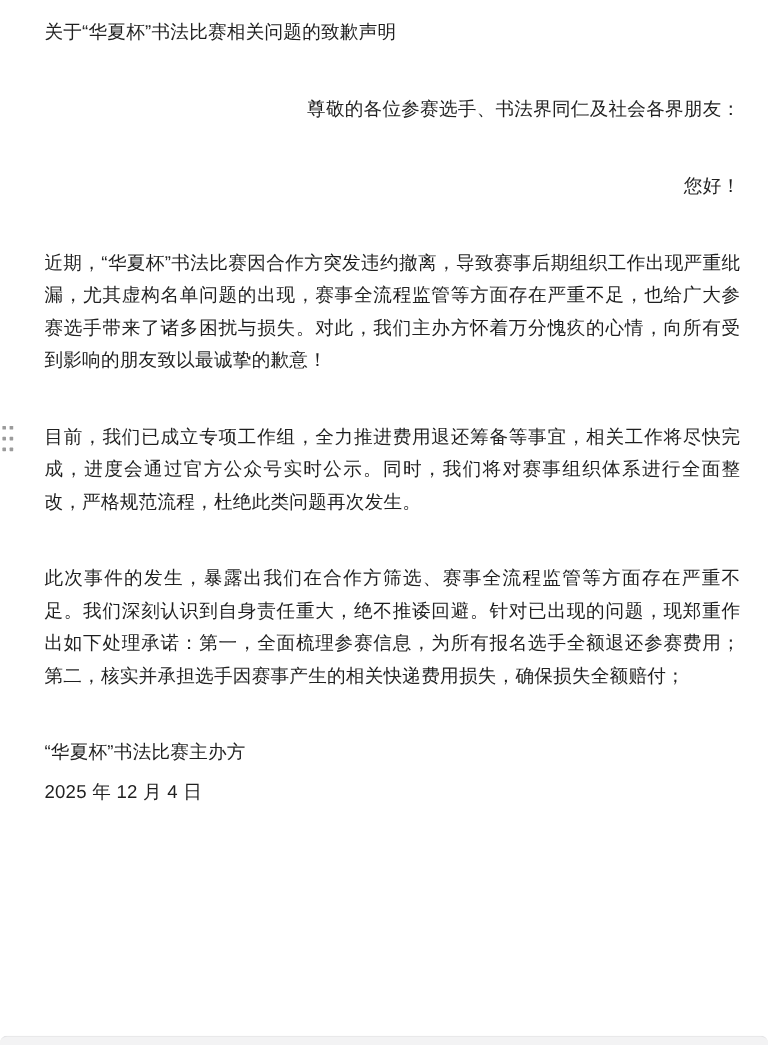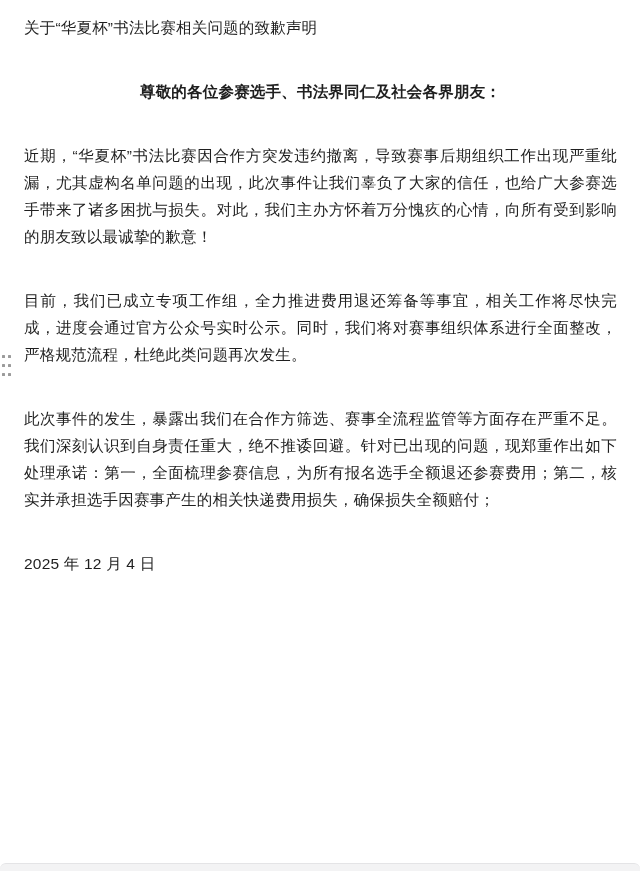--- a/index.html
+++ b/index.html
@@ -18,27 +18,27 @@
     position: absolute;
     top: 14px;
     left: 22px;
     width: 595px;
     color: #1f1f1f;
     font-size: 15.5px;
     line-height: 27px;
     letter-spacing: 0.2px;
   }
   .doc p {
-    margin: 0 0 37px 2px;
+    margin: 0 0 37px 15px;
     text-align: justify;
     text-justify: inter-ideograph;
     word-break: break-all;
   }
   .doc p.title    { text-align: left; }
-  .doc p.oneline  { text-align: center; font-weight: bold; }
+  .doc p.oneline  { text-align: right; }
   .doc p.signature { margin-bottom: 6px; text-align: left; }
   .doc p.date      { margin-bottom: 0;  text-align: left; }
 
   .drag-handle {
     position: absolute;
     left: 2px;
     top: 355px;
     display: grid;
     grid-template-columns: 3px 3px;
     grid-auto-rows: 3px;
@@ -64,23 +64,25 @@
     border-top: 1px solid #e4e4e6;
     border-radius: 6px 6px 0 0;
   }
 </style>
 </head>
 <body>
 
 <div class="doc">
   <p class="title">关于“华夏杯”书法比赛相关问题的致歉声明</p>
   <p class="oneline">尊敬的各位参赛选手、书法界同仁及社会各界朋友：</p>
-  <p>近期，“华夏杯”书法比赛因合作方突发违约撤离，导致赛事后期组织工作出现严重纰漏，尤其虚构名单问题的出现，此次事件让我们辜负了大家的信任，也给广大参赛选手带来了诸多困扰与损失。对此，我们主办方怀着万分愧疚的心情，向所有受到影响的朋友致以最诚挚的歉意！</p>
+  <p class="oneline">您好！</p>
+  <p>近期，“华夏杯”书法比赛因合作方突发违约撤离，导致赛事后期组织工作出现严重纰漏，尤其虚构名单问题的出现，赛事全流程监管等方面存在严重不足，也给广大参赛选手带来了诸多困扰与损失。对此，我们主办方怀着万分愧疚的心情，向所有受到影响的朋友致以最诚挚的歉意！</p>
   <p>目前，我们已成立专项工作组，全力推进费用退还筹备等事宜，相关工作将尽快完成，进度会通过官方公众号实时公示。同时，我们将对赛事组织体系进行全面整改，严格规范流程，杜绝此类问题再次发生。</p>
   <p>此次事件的发生，暴露出我们在合作方筛选、赛事全流程监管等方面存在严重不足。我们深刻认识到自身责任重大，绝不推诿回避。针对已出现的问题，现郑重作出如下处理承诺：第一，全面梳理参赛信息，为所有报名选手全额退还参赛费用；第二，核实并承担选手因赛事产生的相关快递费用损失，确保损失全额赔付；</p>
+  <p class="signature">“华夏杯”书法比赛主办方</p>
   <p class="date">2025 年 12 月 4 日</p>
 </div>
 
 <div class="drag-handle">
   <i></i>
     <i></i>
   <i></i>
     <i></i>
   <i></i>
     <i></i>

